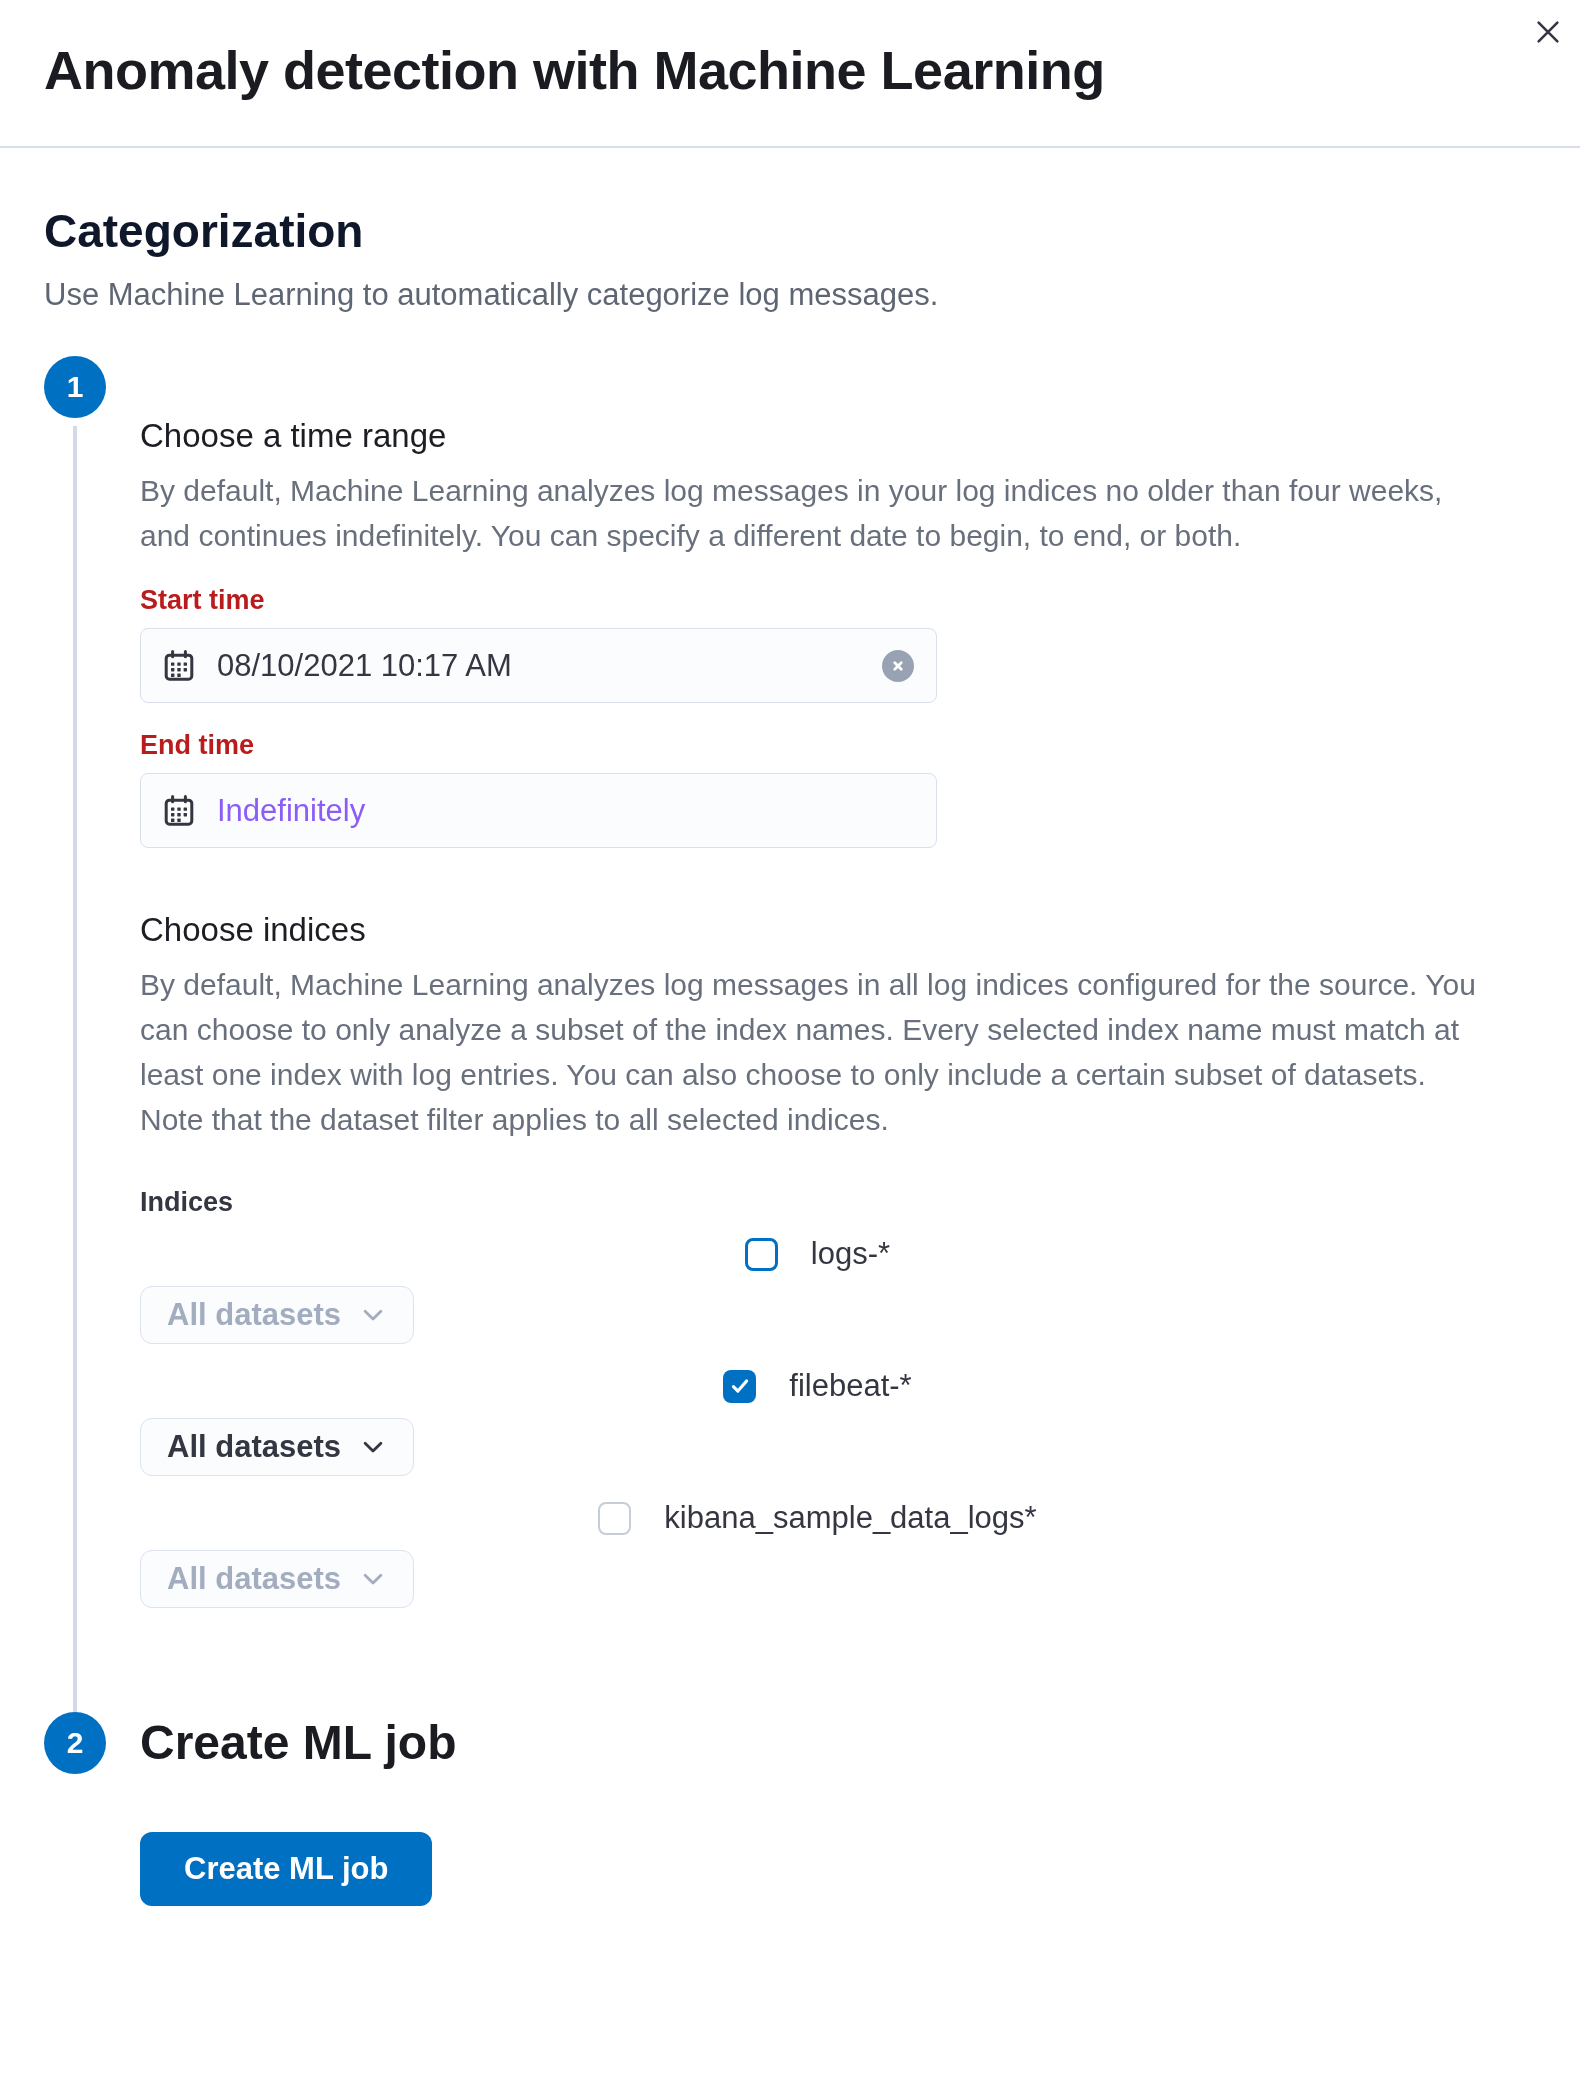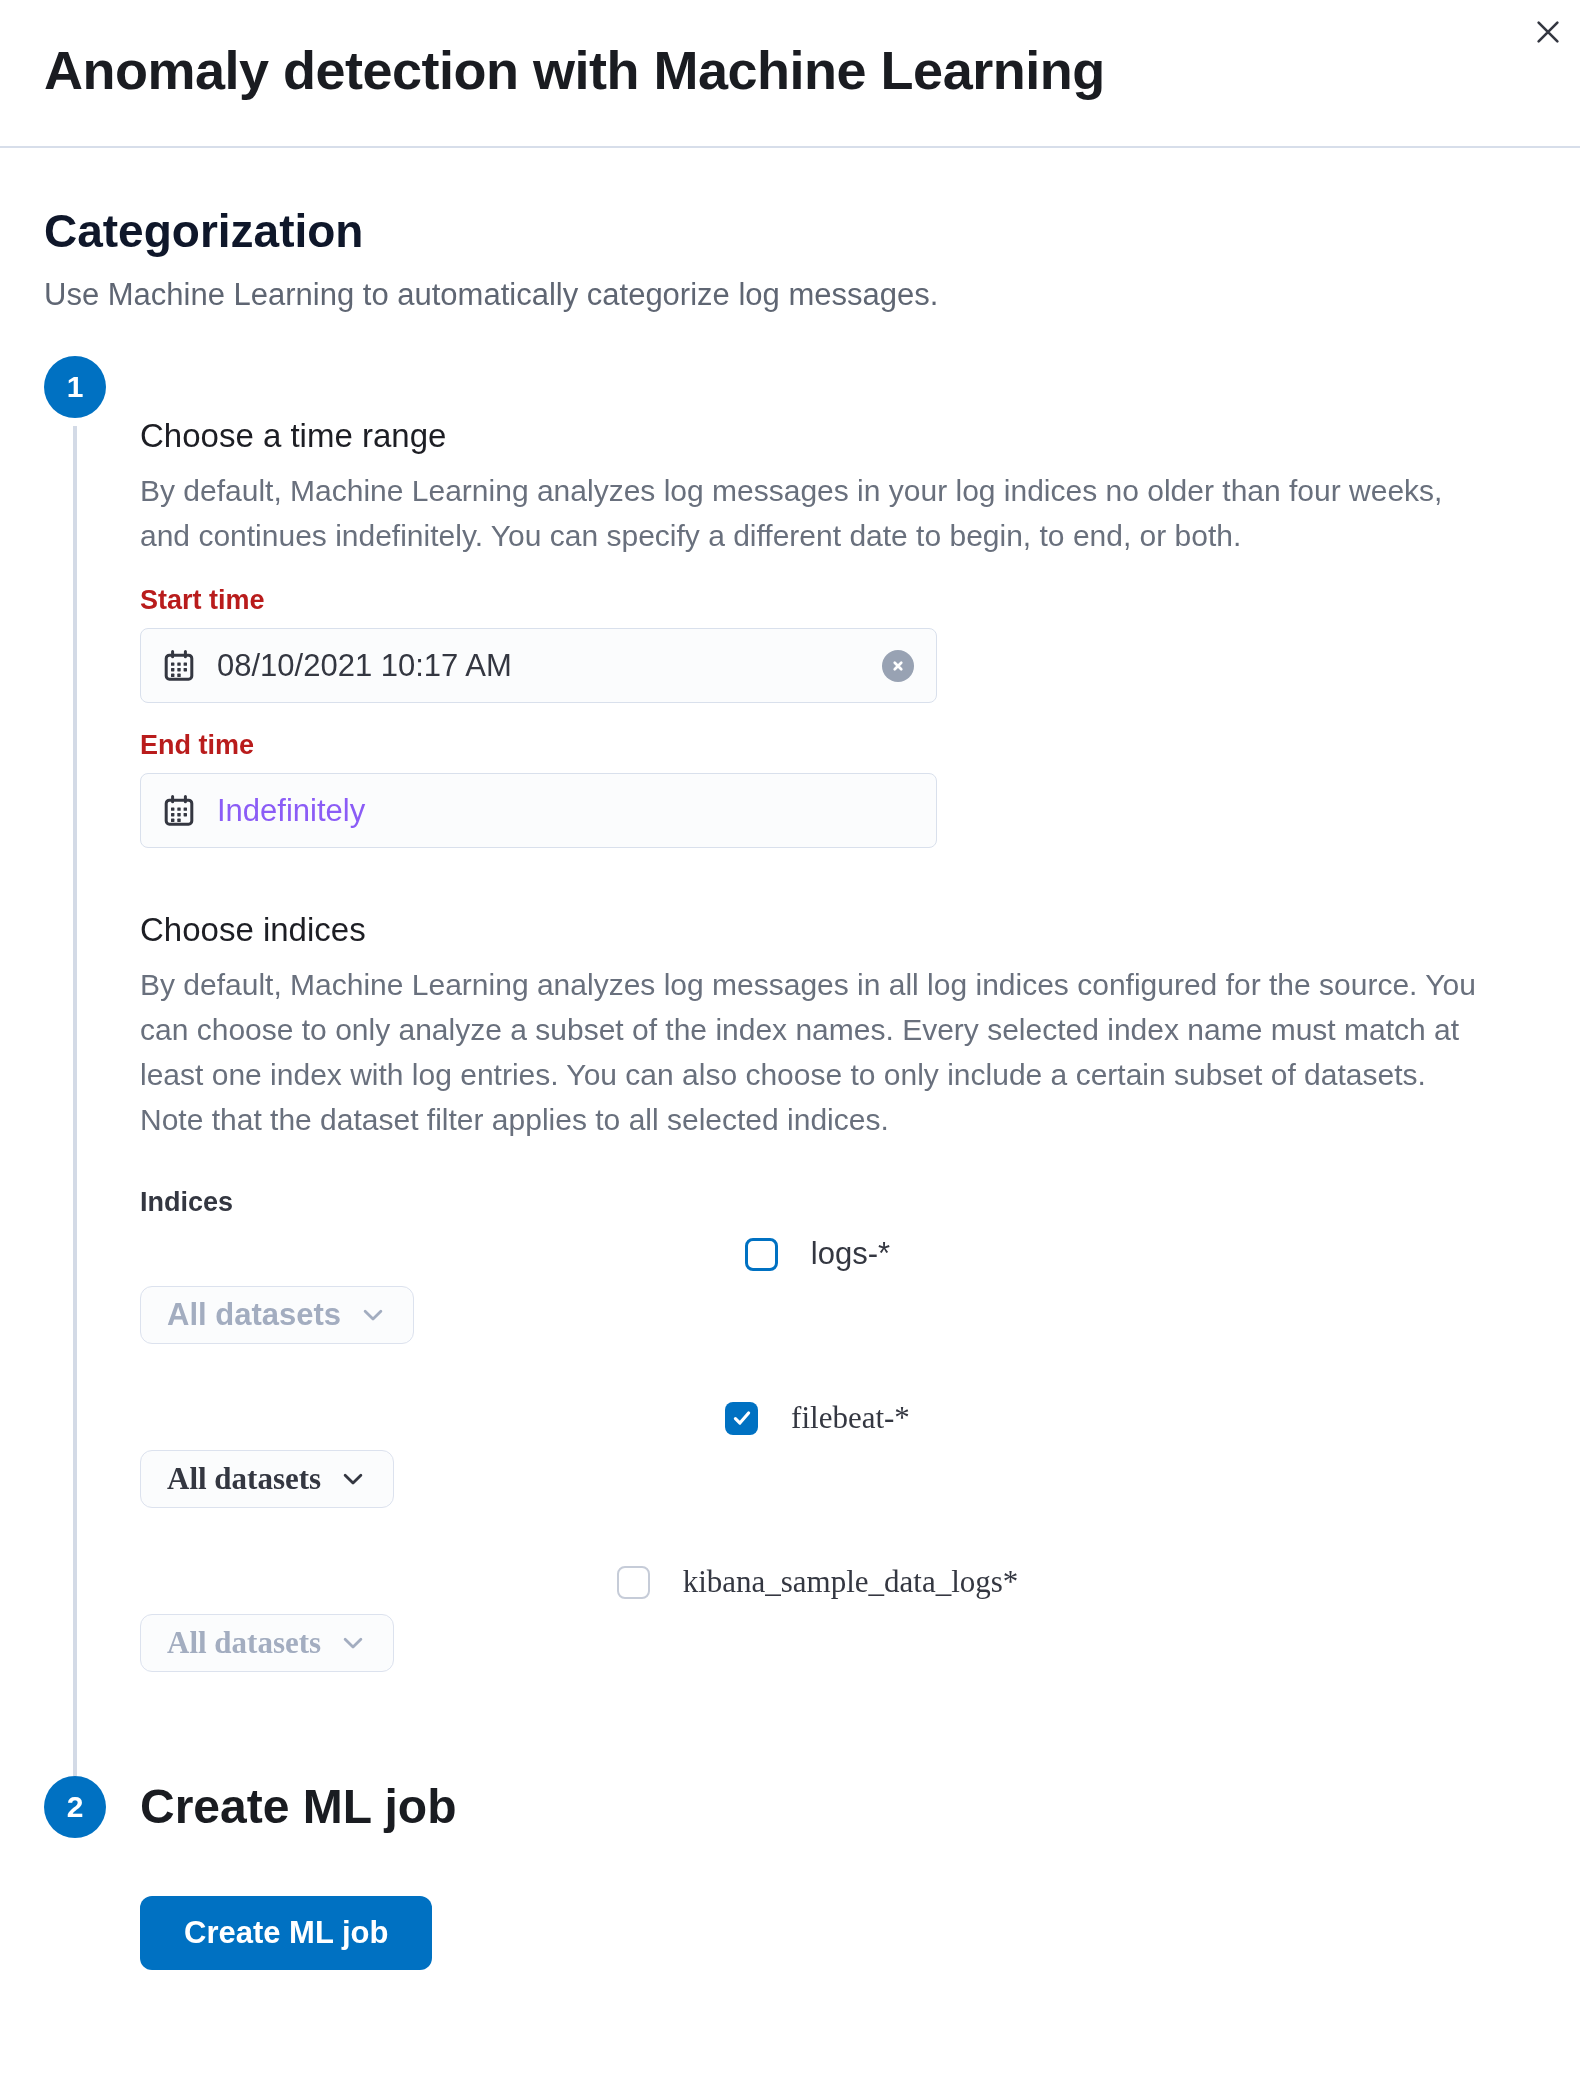--- a/index.html
+++ b/index.html
@@ -44,21 +44,21 @@
   .cal-icon{width:32px;height:32px;margin-right:22px;flex:none;}
   .date-value{flex:1;font-size:31px;color:#343741;}
   .date-value.placeholder{color:#8b5cf6;}
   .clear-btn{width:32px;height:32px;border-radius:50%;background:#98a2b3;border:none;flex:none;
     display:flex;align-items:center;justify-content:center;cursor:pointer;padding:0;}
   .clear-btn svg{width:18px;height:18px;}
 
   
   .indices-label{display:block;font-size:27px;line-height:32px;font-weight:700;color:#343741;
     margin-top:44px;margin-bottom:18px;}
-  .index-item + .index-item{margin-top:56px;font-family:Liberation Serif, serif;}
+  .index-item + .index-item{margin-top:24px;}
   .checkbox-row{display:flex;align-items:center;gap:33px;justify-content:center;}
   .checkbox{width:33px;height:33px;border-radius:8px;box-sizing:border-box;background:#fff;flex:none;cursor:pointer;}
   .checkbox.focus{border:3px solid #0071c2;}
   .checkbox.plain{border:2px solid #c6ccd8;}
   .checkbox.checked{background:#0071c2;border:none;display:flex;align-items:center;justify-content:center;}
   .checkbox.checked svg{width:24px;height:24px;}
   .index-label{font-size:31px;color:#343741;cursor:pointer;}
   .dataset-btn{margin-top:14px;height:58px;padding:0 26px;border-radius:12px;border:1px solid #dce2ee;
     background:#fbfcfd;display:inline-flex;align-items:center;gap:18px;font-family:inherit;
     font-size:31px;font-weight:600;cursor:pointer;}

